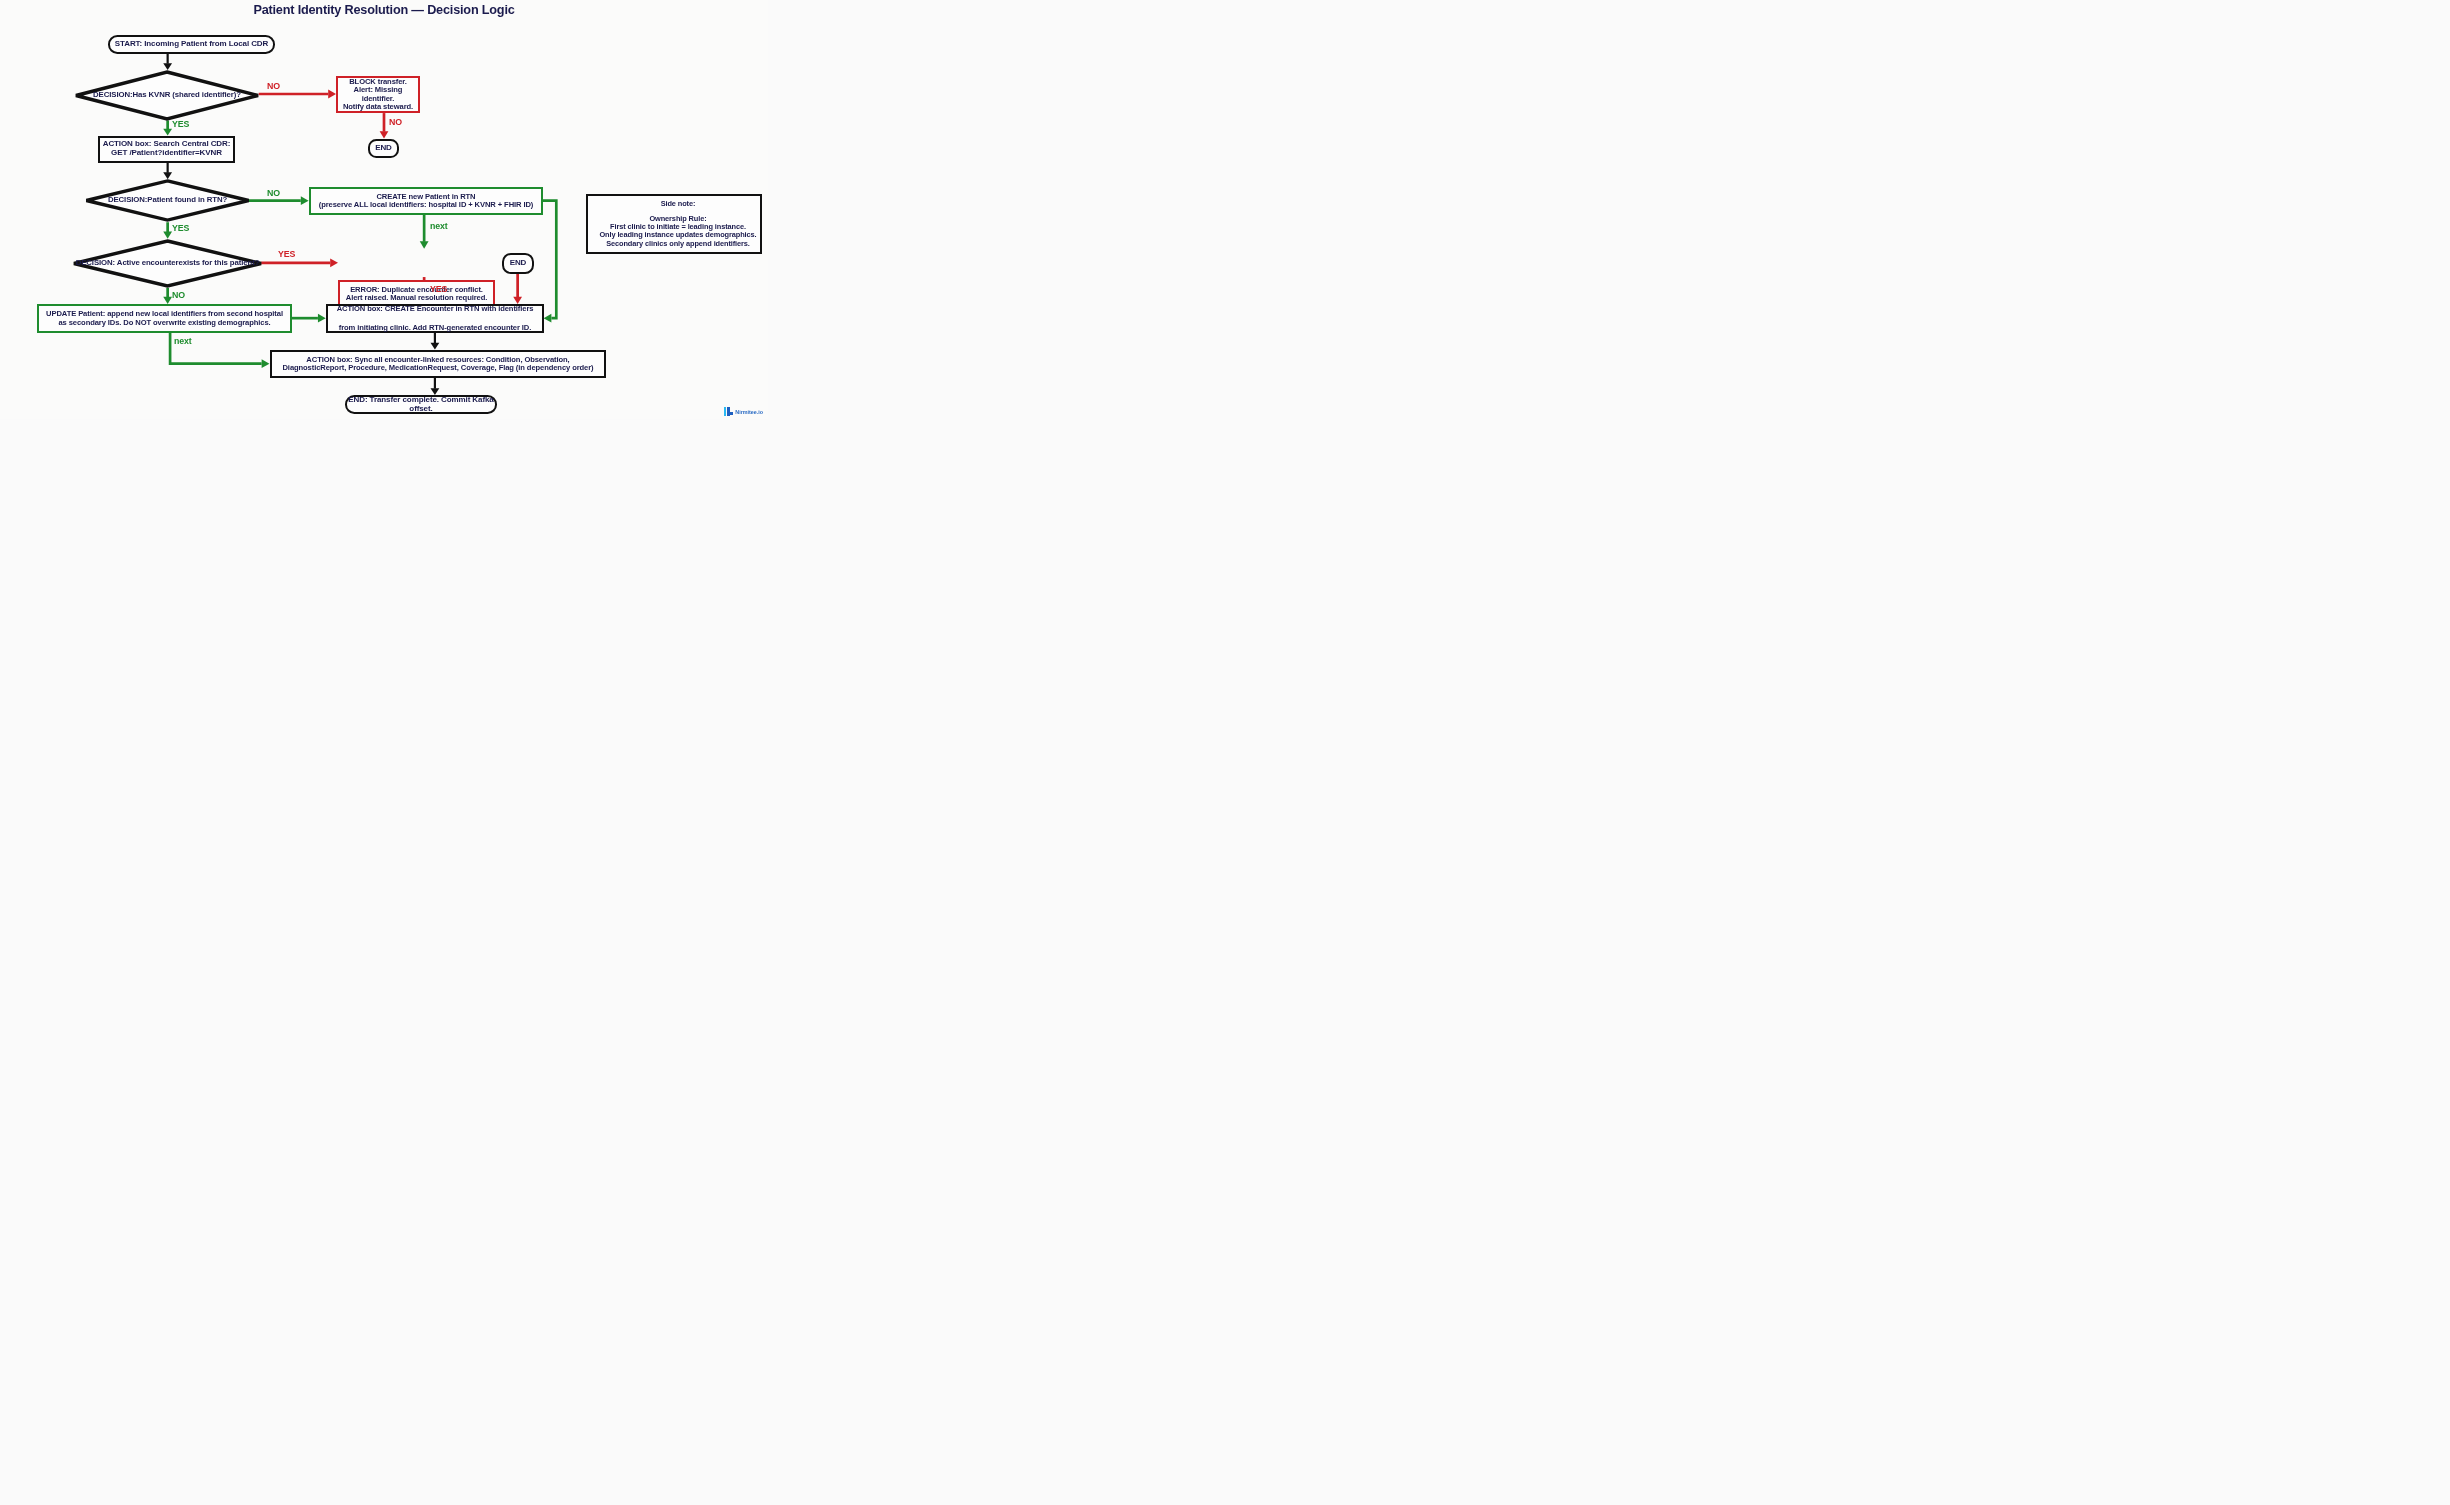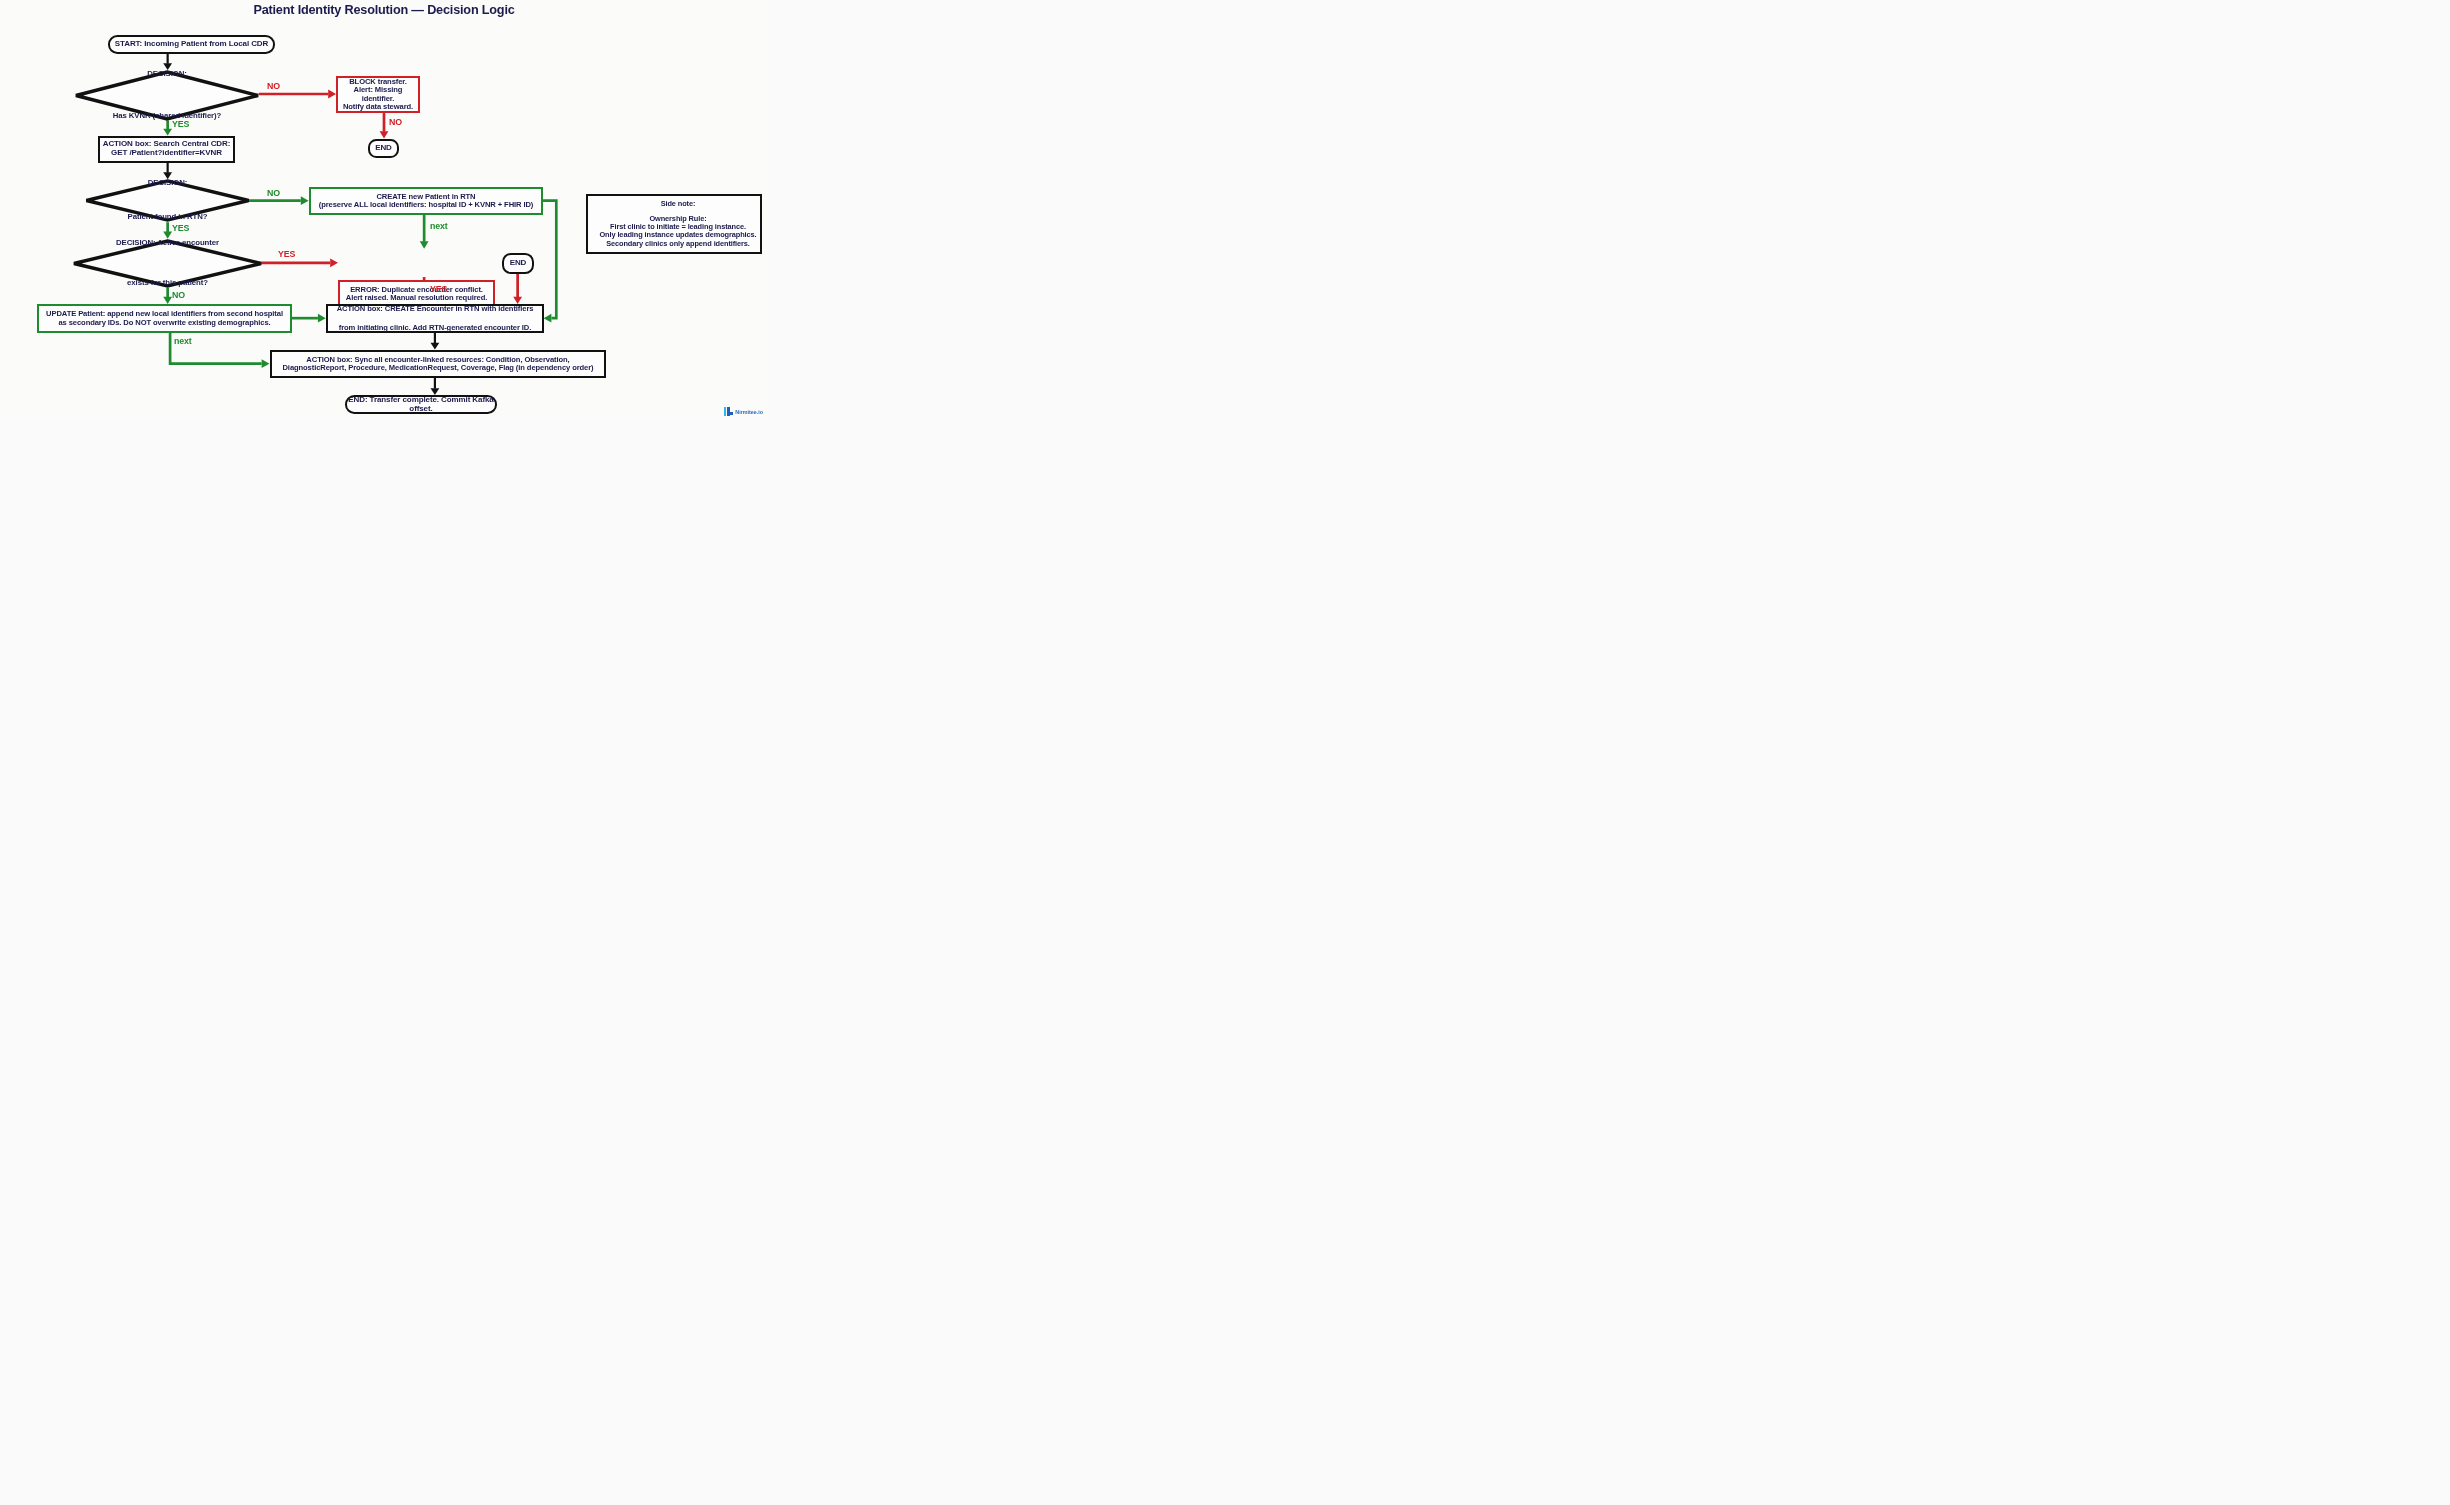--- a/index.html
+++ b/index.html
@@ -27,21 +27,21 @@
   .stadium{border:2.5px solid #111111;border-radius:9.3px;}
   .rect-k{border:2px solid #111111;}
   .rect-k5{border:2.5px solid #111111;}
   .rect-r{border:2px solid #cf2127;}
   .rect-g{border:2.5px solid #1e8c2e;}
   .dwrap{position:absolute;z-index:2;}
   .dwrap svg{display:block;}
   .dshape{fill:#fdfdfd;stroke:#111111;stroke-width:7;}
   .dtext{
     position:absolute;left:0;top:0;right:0;bottom:0;display:flex;
-    flex-direction:column;align-items:center;justify-content:space-between;
+    flex-direction:row;align-items:center;justify-content:center;
     text-align:center;color:#1b1b4d;font-weight:bold;font-size:7.8px;
     line-height:1.12;letter-spacing:-0.1px;
   }
   .elabel{position:absolute;z-index:3;font-size:8.8px;font-weight:bold;letter-spacing:-0.1px;}
   .red{color:#cf2127;} .green{color:#1e8c2e;}
   .f16{font-size:8px;} .f15{font-size:7.6px;} .f15s{font-size:7.4px;padding-left:8px;}
   .sidenote-gap{height:6.4px;}
   .watermark{
     position:absolute;right:4.9px;bottom:2.5px;z-index:3;display:flex;
     align-items:center;gap:2.5px;

